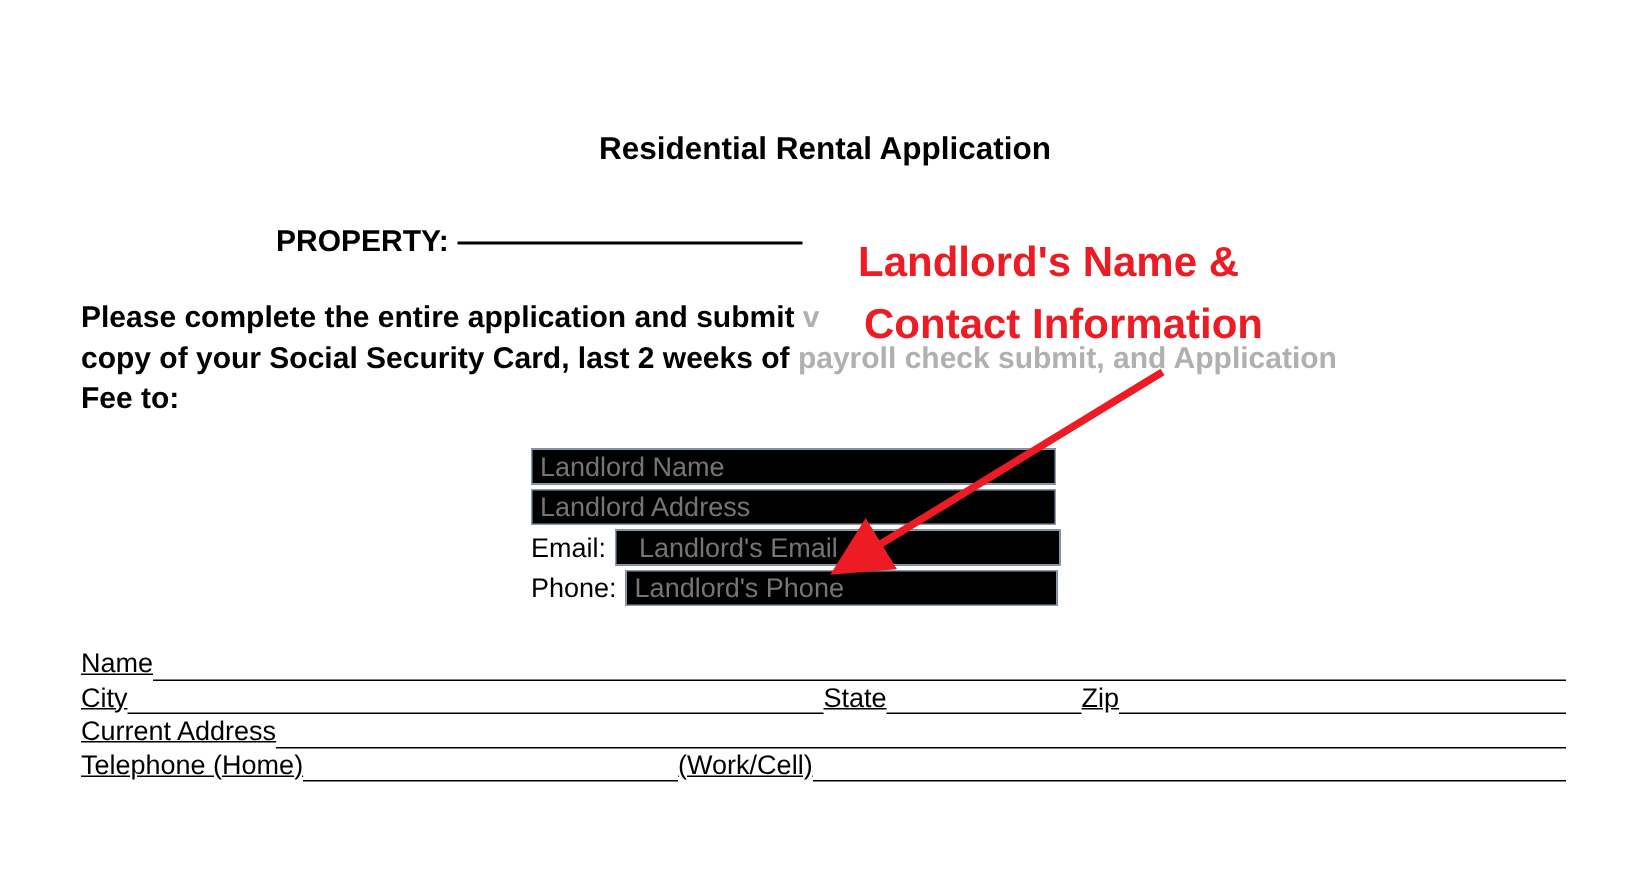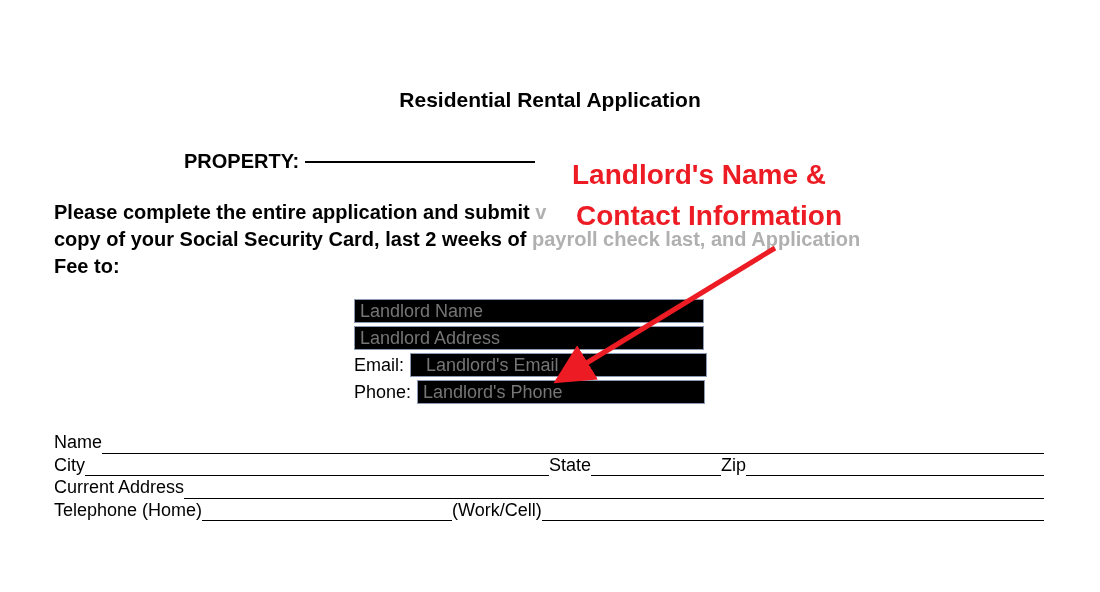--- a/index.html
+++ b/index.html
@@ -95,20 +95,21 @@
       margin-left: 54px;
       margin-right: 56px;
       font-size: 18px;
     }
     .applicant-row {
       display: flex;
       align-items: flex-end;
       justify-content: flex-start;
       line-height: 1.25;
       margin-bottom: 0;
+      text-decoration: underline;
     }
     .applicant-label {
       color: #000;
       white-space: nowrap;
     }
     .fill-line {
       border-bottom: 1.5px solid #000;
       display: inline-block;
       height: 1px;
       flex: 1;
@@ -148,21 +149,21 @@
 
 <h1 class="page-title">Residential Rental Application</h1>
 
 <div class="property-row">
   <span class="property-label">PROPERTY:</span>
   <span class="property-line"></span>
 </div>
 
 <div class="instructions">
   <span>Please complete the entire application and submit </span><span class="faded-text">v</span><br>
-  <span>copy of your Social Security Card, last 2 weeks of </span><span class="faded-text">payroll check last, and Application</span><br>
+  <span>copy of your Social Security Card, last 2 weeks of </span><span class="faded-text">payroll check submit, and Application</span><br>
   <span>Fee to:</span>
 </div>
 
 <div class="landlord-block">
   <div class="landlord-row">
     <input class="landlord-input input-wide" placeholder="Landlord Name" style="">
   </div>
   <div class="landlord-row">
     <input class="landlord-input input-wide" placeholder="Landlord Address" style="">
   </div>

